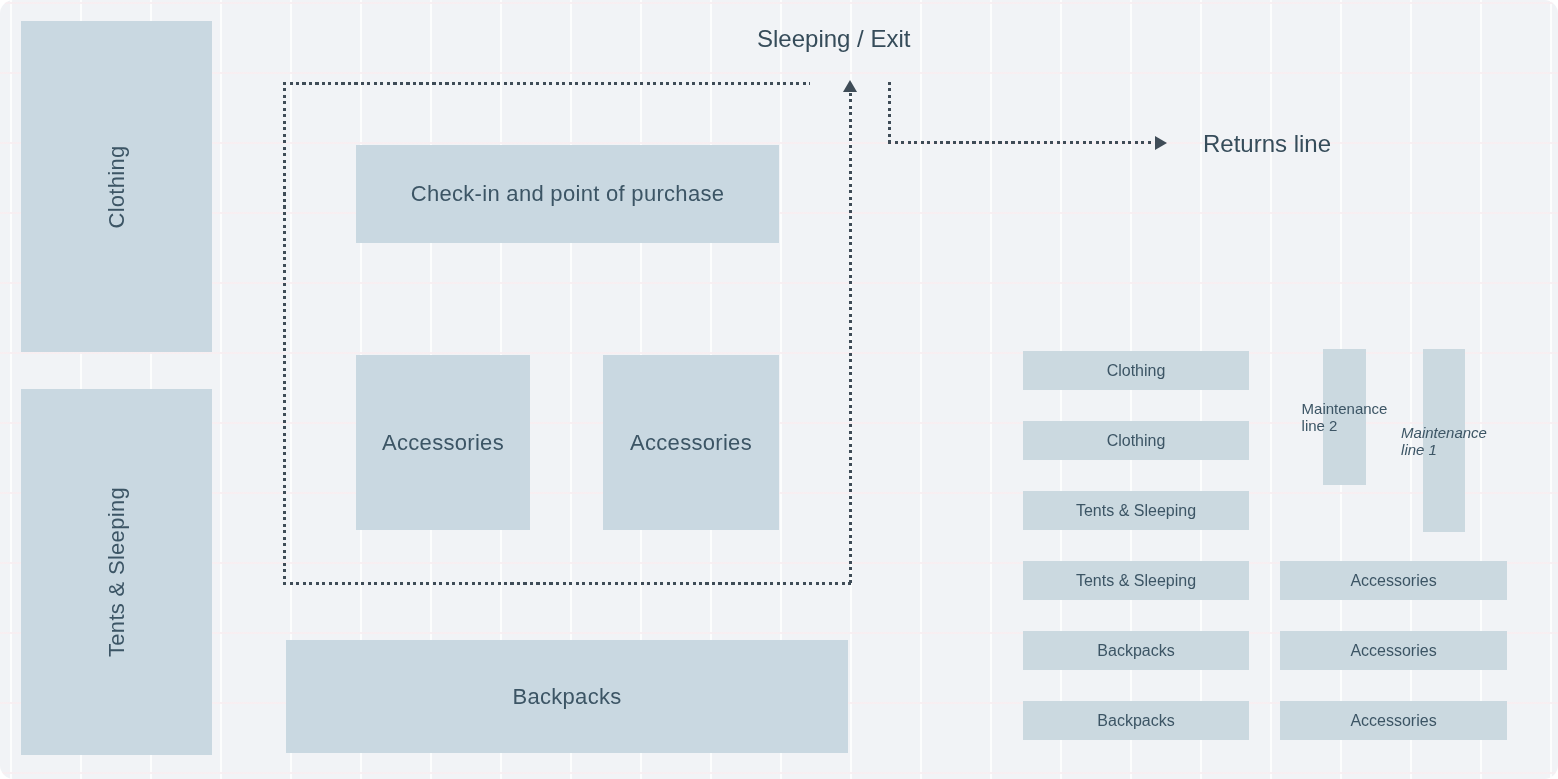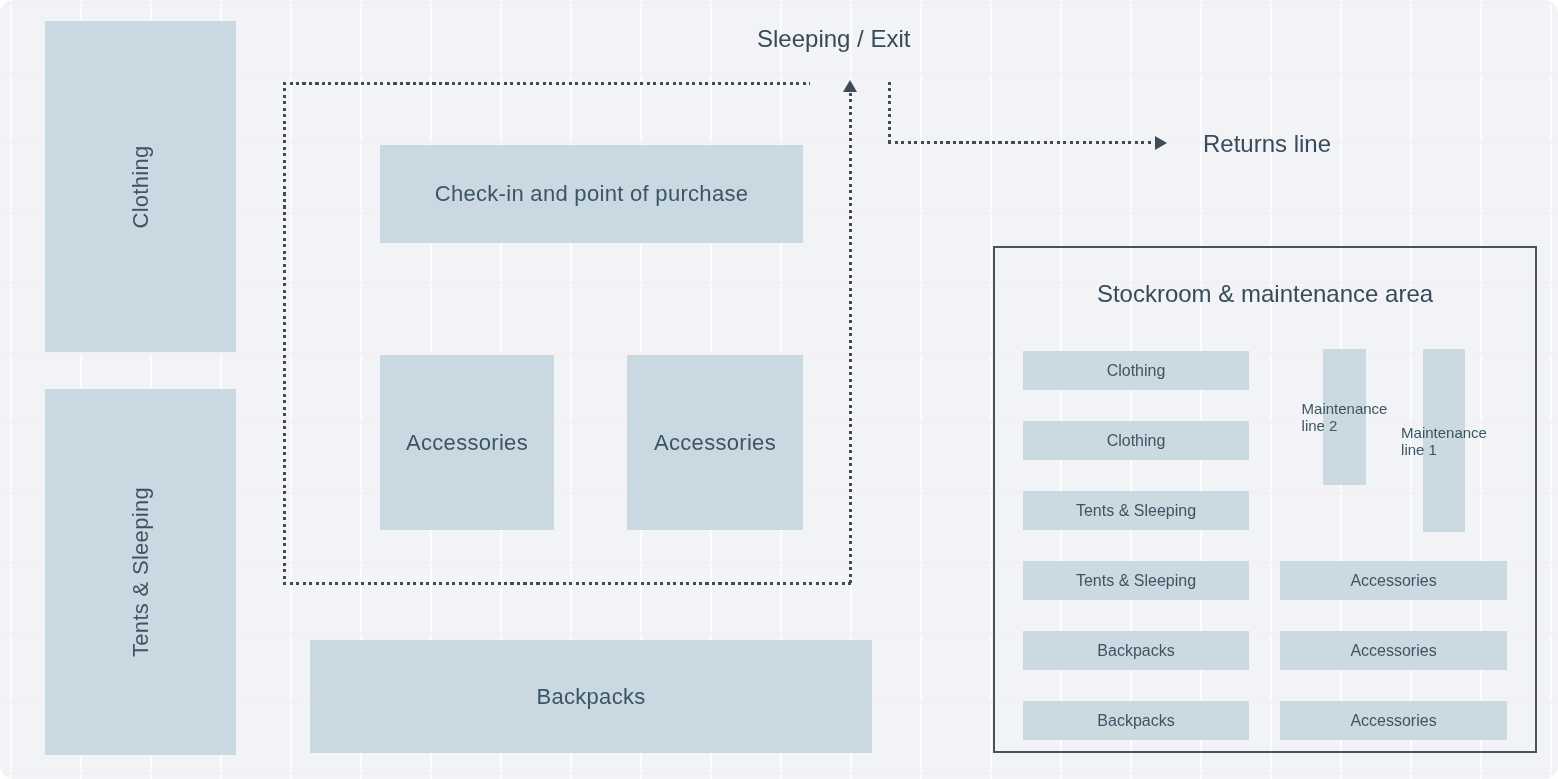--- a/index.html
+++ b/index.html
@@ -17,21 +17,20 @@
     font-family:"Liberation Sans", sans-serif;
     color:#3a4f5e;
   }
   .block{
     position:absolute;
     background:#c9d8e1;
     display:flex;align-items:center;justify-content:center;
     font-size:22px;
     color:#3c5565;
     letter-spacing:0.3px;
-    margin-left:24px;
   }
   .block .vlabel-up{transform:rotate(-90deg);white-space:nowrap;}
   .shelf{
     position:absolute;
     background:#cbd9e0;
     display:flex;align-items:center;justify-content:center;
     font-size:16px;
     color:#3c5565;
   }
   .free-label{
@@ -115,23 +114,20 @@
     <span>Accessories</span>
   </div>
   <div class="block" style="left:603px;top:355px;width:176px;height:175px;">
     <span>Accessories</span>
   </div>
 
   <div class="block" style="left:286px;top:640px;width:562px;height:113px;">
     <span>Backpacks</span>
   </div>
 
-  <div class="stockroom">
-    <div class="stockroom-title">Stockroom &amp; maintenance area</div>
-  </div>
 
   <div class="shelf" style="left:1023px;top:351px;width:226px;height:39px;">
     <span>Clothing</span>
   </div>
   <div class="shelf" style="left:1023px;top:421px;width:226px;height:39px;">
     <span>Clothing</span>
   </div>
   <div class="shelf" style="left:1023px;top:491px;width:226px;height:39px;">
     <span>Tents &amp; Sleeping</span>
   </div>
@@ -141,21 +137,21 @@
   <div class="shelf" style="left:1023px;top:631px;width:226px;height:39px;">
     <span>Backpacks</span>
   </div>
   <div class="shelf" style="left:1023px;top:701px;width:226px;height:39px;">
     <span>Backpacks</span>
   </div>
 
   <div class="mline" style="left:1323px;top:349px;width:43px;height:136px;">
     <span class="vlabel-down">Maintenance line 2</span>
   </div>
-  <div class="mline" style="left:1423px;top:349px;width:42px;height:183px;">
+  <div class="mline" style="left:1423px;top:349px;width:42px;height:183px;font-style:italic;">
     <span class="vlabel-down">Maintenance line 1</span>
   </div>
 
   <div class="shelf" style="left:1280px;top:561px;width:227px;height:39px;">
     <span>Accessories</span>
   </div>
   <div class="shelf" style="left:1280px;top:631px;width:227px;height:39px;">
     <span>Accessories</span>
   </div>
   <div class="shelf" style="left:1280px;top:701px;width:227px;height:39px;">

